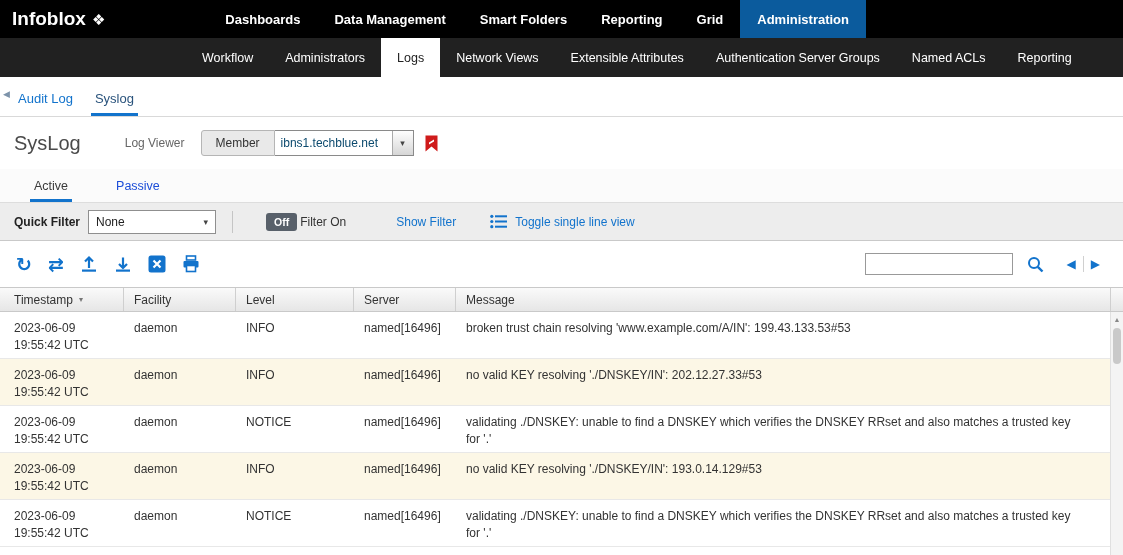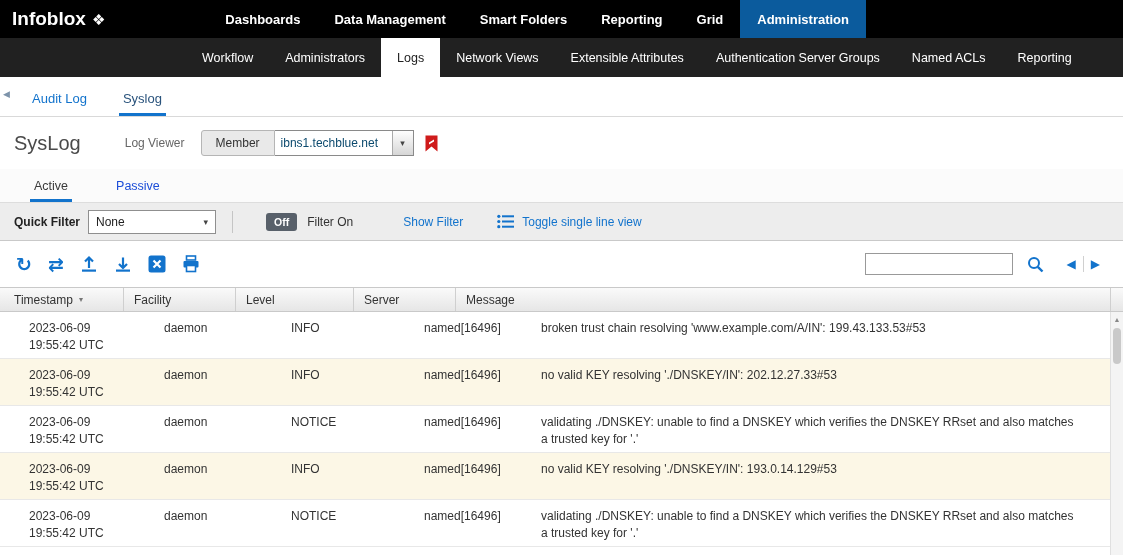--- a/index.html
+++ b/index.html
@@ -19,21 +19,21 @@
   .topnav .item.active { background: #0b5b9d; }
 
   
   .subnav { height: 39px; background: #212121; display: flex; align-items: stretch; padding-left: 186px; }
   .subnav .item { color: #fff; font-size: 12.5px; display: flex; align-items: center; padding: 0 16px; cursor: pointer; white-space: nowrap; }
   .subnav .item.active { background: #fff; color: #222; }
 
   
   .log-tabs { height: 40px; border-bottom: 1px solid #d9d9d9; display: flex; align-items: flex-end; position: relative; background: #fff; }
   .collapse-btn { position: absolute; left: 3px; top: 12px; color: #7d93aa; font-size: 9px; cursor: pointer; }
-  .log-tab { font-size: 13px; color: #1273cc; padding: 0 4px 10px; margin-left: 28px; cursor: pointer; text-align: right; }
+  .log-tab { font-size: 13px; color: #1273cc; padding: 0 4px 10px; margin-left: 14px; cursor: pointer; text-align: right; }
   .log-tab.active { border-bottom: 3px solid #1273cc; padding-bottom: 7px; color: #2a537c; }
 
   
   .header-row { height: 52px; display: flex; align-items: center; padding-left: 14px; background: #fff; }
   .page-title { font-size: 20px; color: #4a4a4a; font-weight: normal; margin: 0; }
   .viewer-label { font-size: 12px; color: #666; margin-left: 44px; }
   .member-group { display: flex; align-items: center; margin-left: 16px; }
   .member-label { height: 26px; line-height: 24px; padding: 0 14px; background: #e9e9e9; border: 1px solid #b5b5b5; font-size: 12px; color: #333; border-radius: 3px 0 0 3px; cursor: pointer; }
   .member-select { height: 26px; display: flex; align-items: stretch; border: 1px solid #8a8a8a; border-left: none; background: #fff; cursor: pointer; }
   .member-select .val { width: 118px; padding: 0 6px; font-size: 12px; color: #0c4a6e; line-height: 24px; border-right: 1px solid #aaa; overflow: hidden; white-space: nowrap; }
@@ -45,21 +45,21 @@
   .view-tab { font-size: 12.5px; color: #1d4ed8; padding: 0 4px 9px; margin-right: 40px; cursor: pointer; }
   .view-tab.active { color: #3a3a3a; border-bottom: 3px solid #1273cc; padding-bottom: 6px; }
 
   
   .filter-bar { height: 38px; background: #ededed; border-bottom: 1px solid #c9c9c9; display: flex; align-items: center; padding: 0 14px; }
   .qf-label { font-size: 12px; font-weight: bold; color: #222; white-space: nowrap; }
   .qf-select { width: 128px; height: 24px; background: #fff; border: 1px solid #8f8f8f; margin-left: 8px; display: flex; align-items: center; justify-content: space-between; font-size: 12px; color: #222; padding: 0 7px; cursor: pointer; }
   .qf-chev { font-size: 9px; color: #444; }
   .vsep { width: 1px; height: 22px; background: #c5c5c5; margin: 0 16px; }
   .off-pill { background: #58606a; color: #fff; font-size: 10.5px; font-weight: bold; padding: 3px 8px; border-radius: 3px; cursor: pointer; margin-left: 17px; }
-  .filter-on { font-size: 12px; color: #333; margin-left: 10px; }
+  .filter-on { font-size: 12px; color: #333; margin-left: 3px; }
   .show-filter { font-size: 12px; color: #1273cc; margin-left: 50px; cursor: pointer; white-space: nowrap; }
   .toggle-view { display: flex; align-items: center; margin-left: 34px; cursor: pointer; color: #1273cc; font-size: 12px; white-space: nowrap; }
   .toggle-view svg { margin-right: 8px; }
 
   
   .toolbar { height: 46px; display: flex; align-items: center; padding: 0 16px; background: #fff; }
   .tool { margin-right: 16px; cursor: pointer; display: flex; align-items: center; color: #1273cc; }
   .tool.glyph { font-size: 19px; font-weight: bold; line-height: 1; }
   .toolbar-right { margin-left: auto; display: flex; align-items: center; }
   .search-input { width: 148px; height: 22px; border: 1px solid #999; font-size: 12px; padding: 0 6px; font-family: inherit; }
@@ -77,21 +77,21 @@
 
   .c-ts  { width: 124px; padding-left: 14px; }
   .c-fac { width: 112px; }
   .c-lvl { width: 118px; }
   .c-srv { width: 102px; }
   .c-msg { flex: 1; }
 
   .grid-body { position: relative; height: 243px; overflow: hidden; }
   .row { display: flex; border-bottom: 1px solid #e8e8e8; min-height: 47px; font-size: 12px; color: #333; background: #fff; cursor: default; }
   .row.alt { background: #fcf7e6; }
-  .cell { padding: 8px 10px 4px 10px; line-height: 1.4; margin-left: 15px; }
+  .cell { padding: 8px 10px 4px 10px; line-height: 1.4; }
   .cell.c-ts { padding-left: 14px; }
   .cell.c-msg { padding-right: 40px; }
 
   .scrollbar { position: absolute; right: 0; top: 0; width: 13px; height: 100%; background: #f4f4f4; border-left: 1px solid #e0e0e0; }
   .sb-up { height: 14px; text-align: center; font-size: 7px; color: #888; line-height: 15px; cursor: pointer; }
   .sb-thumb { position: absolute; top: 16px; left: 2px; width: 8px; height: 36px; background: #c9c9c9; border-radius: 4px; cursor: pointer; }
 
   svg { display: block; }
 </style>
 </head>

